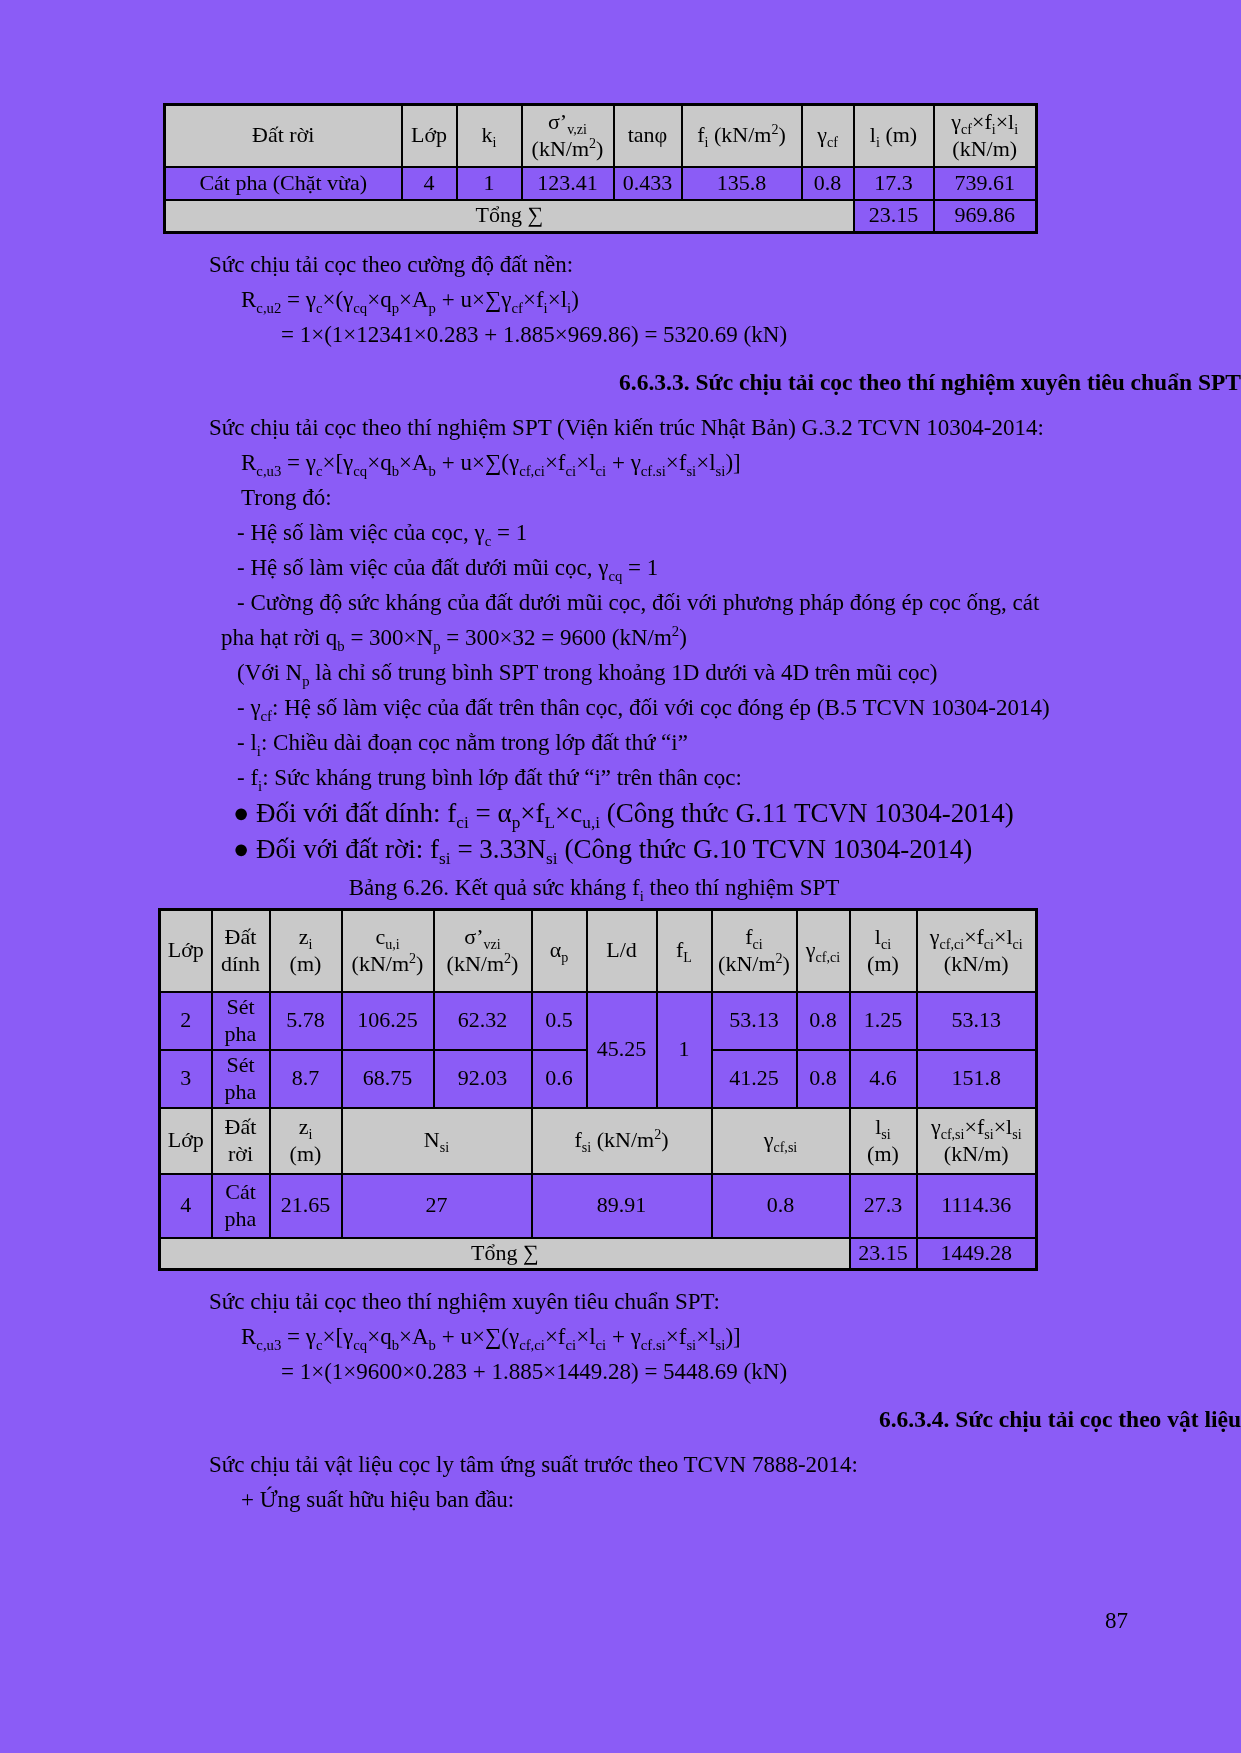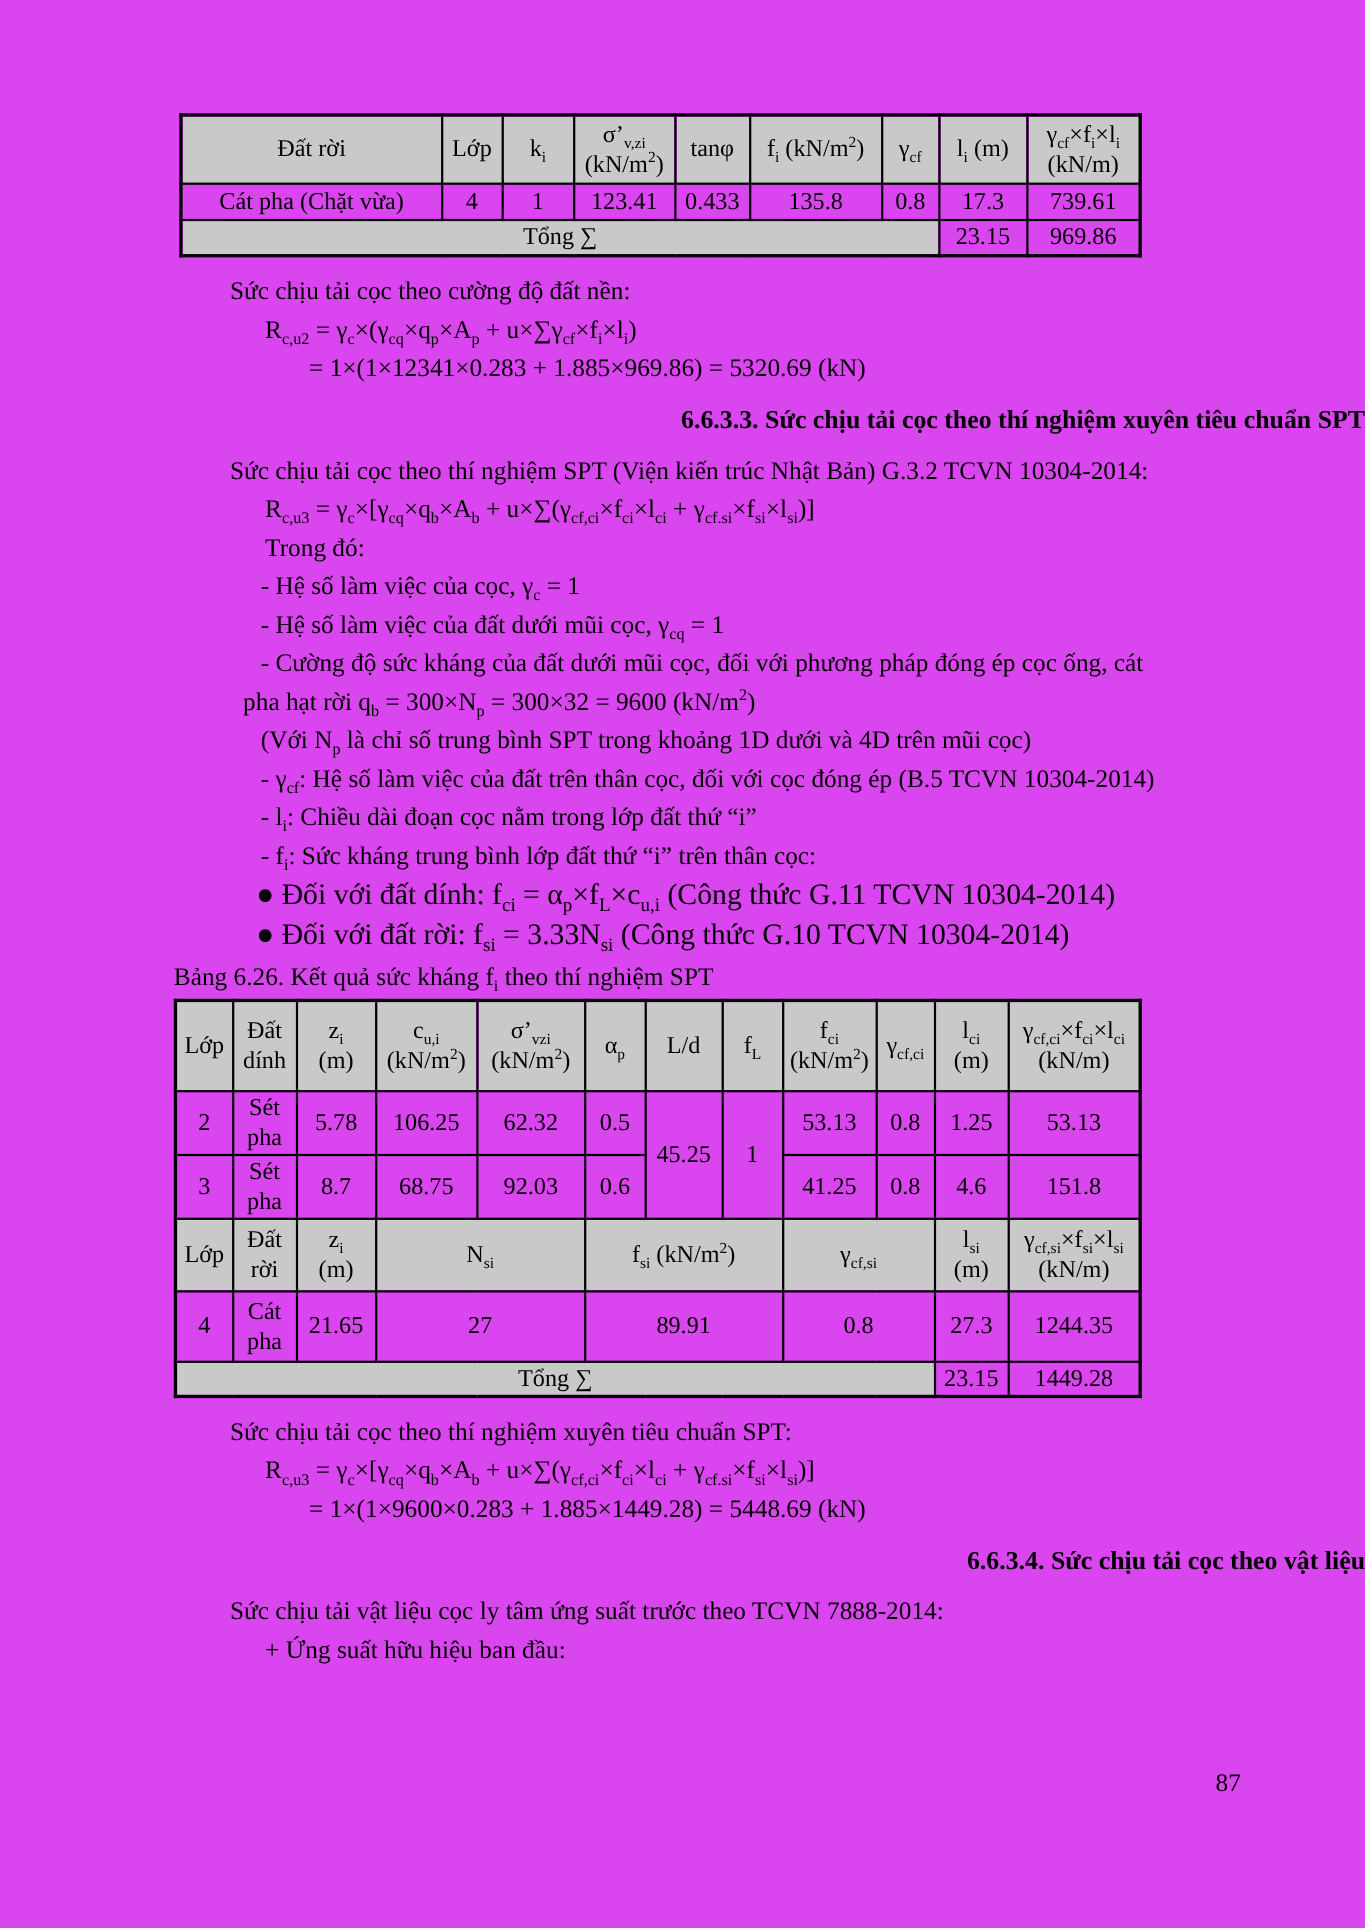--- a/index.html
+++ b/index.html
@@ -1,20 +1,20 @@
 <!DOCTYPE html>
 <html lang="vi"><head>
 <meta charset="utf-8">
 <style>
   html,body{margin:0;padding:0;background:#888;}
   .page{
     position:relative;
     width:1241px;height:1753px;
     margin:0 auto;
-    background:#d946ef;
+    background:#8b5cf6;
     color:#000;
     font-family:"Liberation Serif","DejaVu Serif",serif;
     box-sizing:border-box;
     padding:103px 0 0 163px;
     overflow:hidden;
   }
   sub,sup{font-size:64%;line-height:0;}
   
   table{border-collapse:collapse;table-layout:fixed;}
   td{
@@ -29,21 +29,21 @@
   .h60{height:62px;} .h33{height:33px;} .h82{height:82px;}
   .h58{height:58px;} .h66{height:66px;} .h64{height:64px;} .h32{height:32px;}
   
   .para{font-size:23px;line-height:35px;margin:0 0 0 46px;}
   .mt13{margin-top:13px;}
   .formula{font-size:23px;line-height:35px;margin:0 0 0 78px;}
   .formula.ind2{margin-left:118px;}
   .heading{font-size:23.5px;font-weight:bold;line-height:34px;margin:13px 0 11px 45px;text-align:right;}
   .dash{font-size:23px;line-height:35px;margin:0 0 0 58px;text-indent:16px;width:838px;}
   .bullet{font-size:27px;line-height:36px;margin:0 0 0 70px;}
-  .caption{font-size:23px;line-height:32px;width:872px;text-align:left;margin:5px 0 4px -5px;}
+  .caption{font-size:23px;line-height:32px;width:872px;text-align:center;margin:5px 0 4px -5px;}
   .pagenum{position:absolute;top:1608px;left:1105px;font-size:23px;}
 </style>
 </head>
 <body>
 
 <div class="page">
 
   <table class="t1">
     <colgroup>
       <col style="width:237px">
@@ -173,21 +173,21 @@
       <td class="hd">γ<sub>cf,si</sub>×f<sub>si</sub>×l<sub>si</sub><br>(kN/m)</td>
     </tr>
     <tr class="h64">
       <td>4</td>
       <td>Cát<br>pha</td>
       <td>21.65</td>
       <td colspan="2">27</td>
       <td colspan="3">89.91</td>
       <td colspan="2">0.8</td>
       <td>27.3</td>
-      <td>1244.35</td>
+      <td>1114.36</td>
     </tr>
     <tr class="h32">
       <td class="hd" colspan="10">Tổng ∑</td>
       <td>23.15</td>
       <td>1449.28</td>
     </tr>
   </tbody>
     </table>
 
   <p class="para mt13">Sức chịu tải cọc theo thí nghiệm xuyên tiêu chuẩn SPT:</p>

